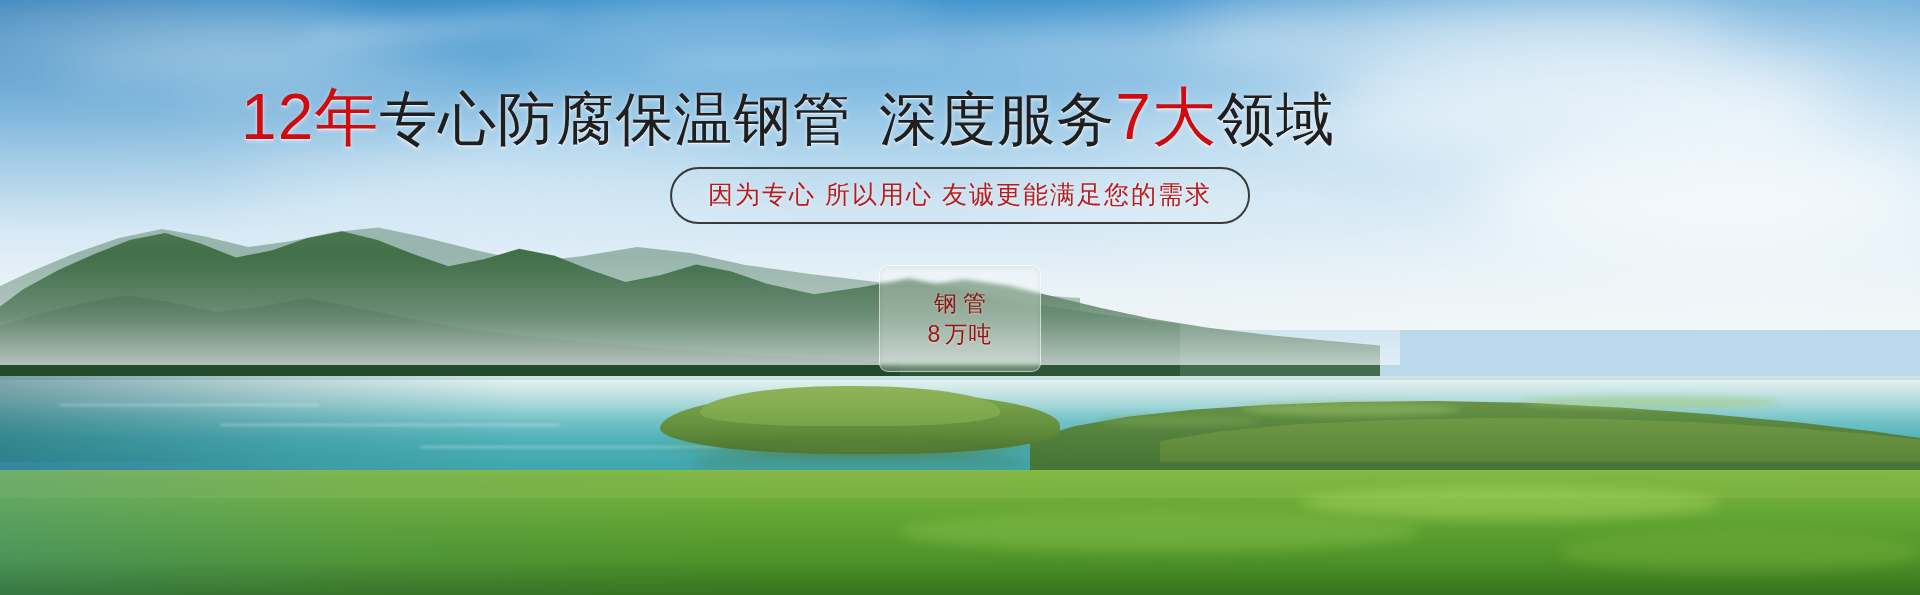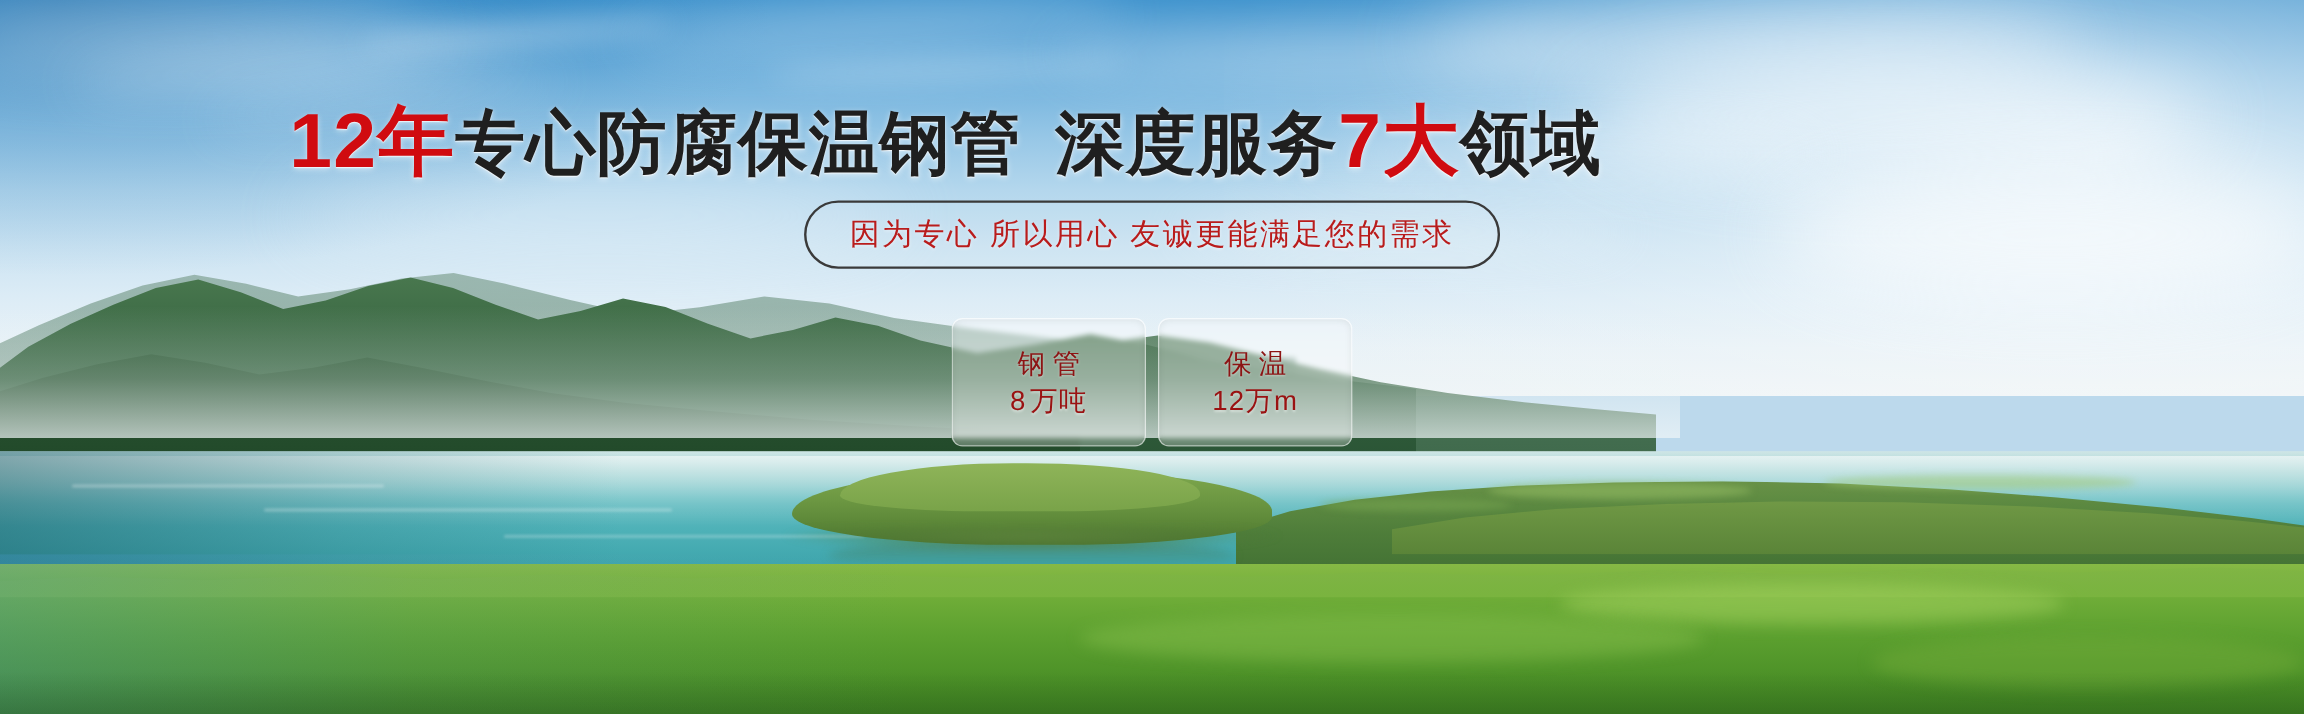--- a/index.html
+++ b/index.html
@@ -169,21 +169,21 @@
   .water-foot{
     position:absolute;left:0;top:470px;width:1100px;height:126px;
     background:linear-gradient(to bottom,#49969c 0%,#3f8a92 30%,#3a8088 62%,#37767e 100%);
     clip-path:polygon(0% 0%,62% 0%,56% 22%,48% 44%,38% 66%,26% 84%,12% 95%,0% 100%);
   }
 
   
   .headline{
     position:absolute;left:0;top:86px;width:1576px;
     text-align:center;white-space:nowrap;
-    font-size:58px;font-weight:bold;letter-spacing:1px;
+    font-size:58px;font-weight:normal;letter-spacing:1px;
     line-height:62px;
     color:#222222;
     text-shadow:0 2px 5px rgba(255,255,255,.55), 0 1px 1px rgba(255,255,255,.8);
   }
   .hl-red{color:#d00b10;font-size:64px;}
   .hl-dark{color:#1f1f1f;}
   .hl-gap{display:inline-block;width:28px;}
 
   .pill{
     position:absolute;left:50%;top:167px;transform:translateX(-50%);
@@ -291,22 +291,16 @@
   <div class="cards">
 
     <div class="card">
       <div class="card-label">钢管</div>
       <div class="card-value">
         <span>8</span><span class="unit-sp"></span><span>万吨</span>
       </div>
     </div>
 
 
-    <div class="card">
-      <div class="card-label">保温</div>
-      <div class="card-value">
-        <span>12</span><span>万m</span>
-      </div>
-    </div>
 
   </div>
 
 </div>
 
 </body></html>

